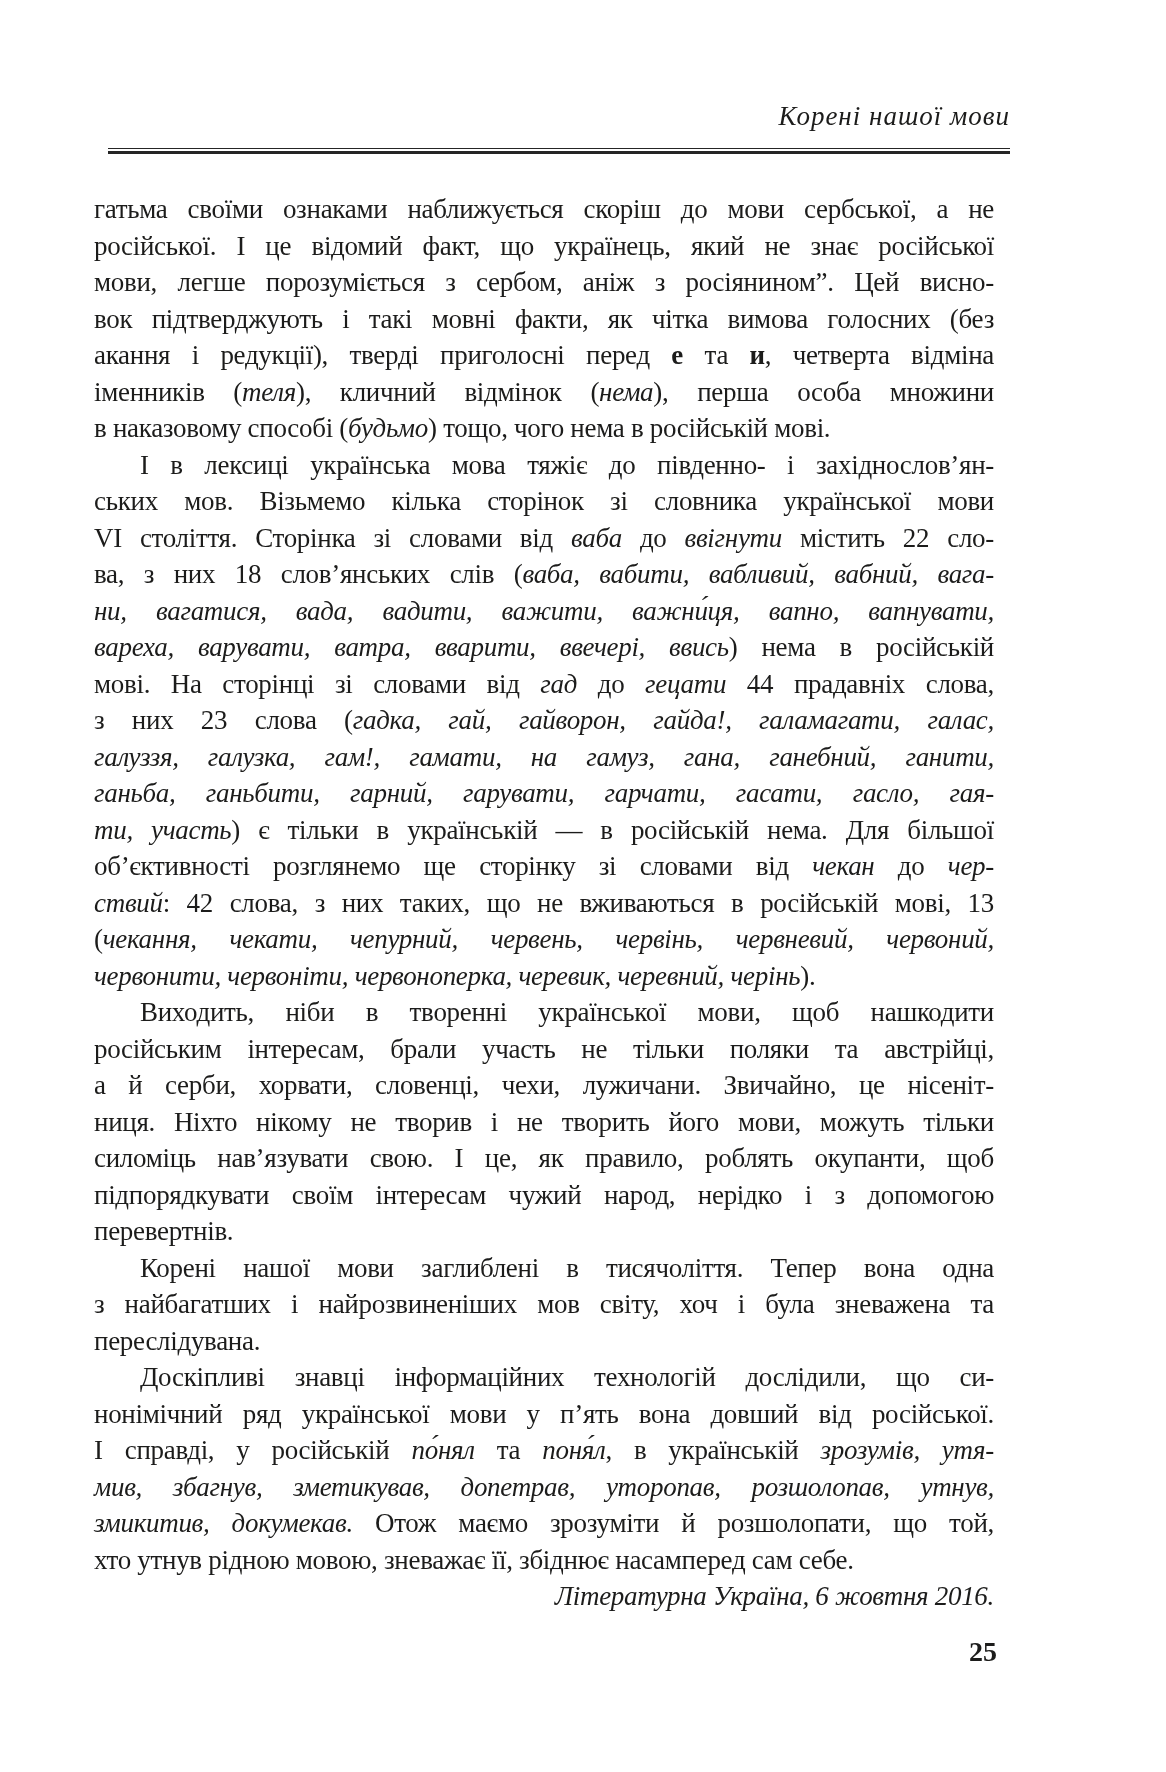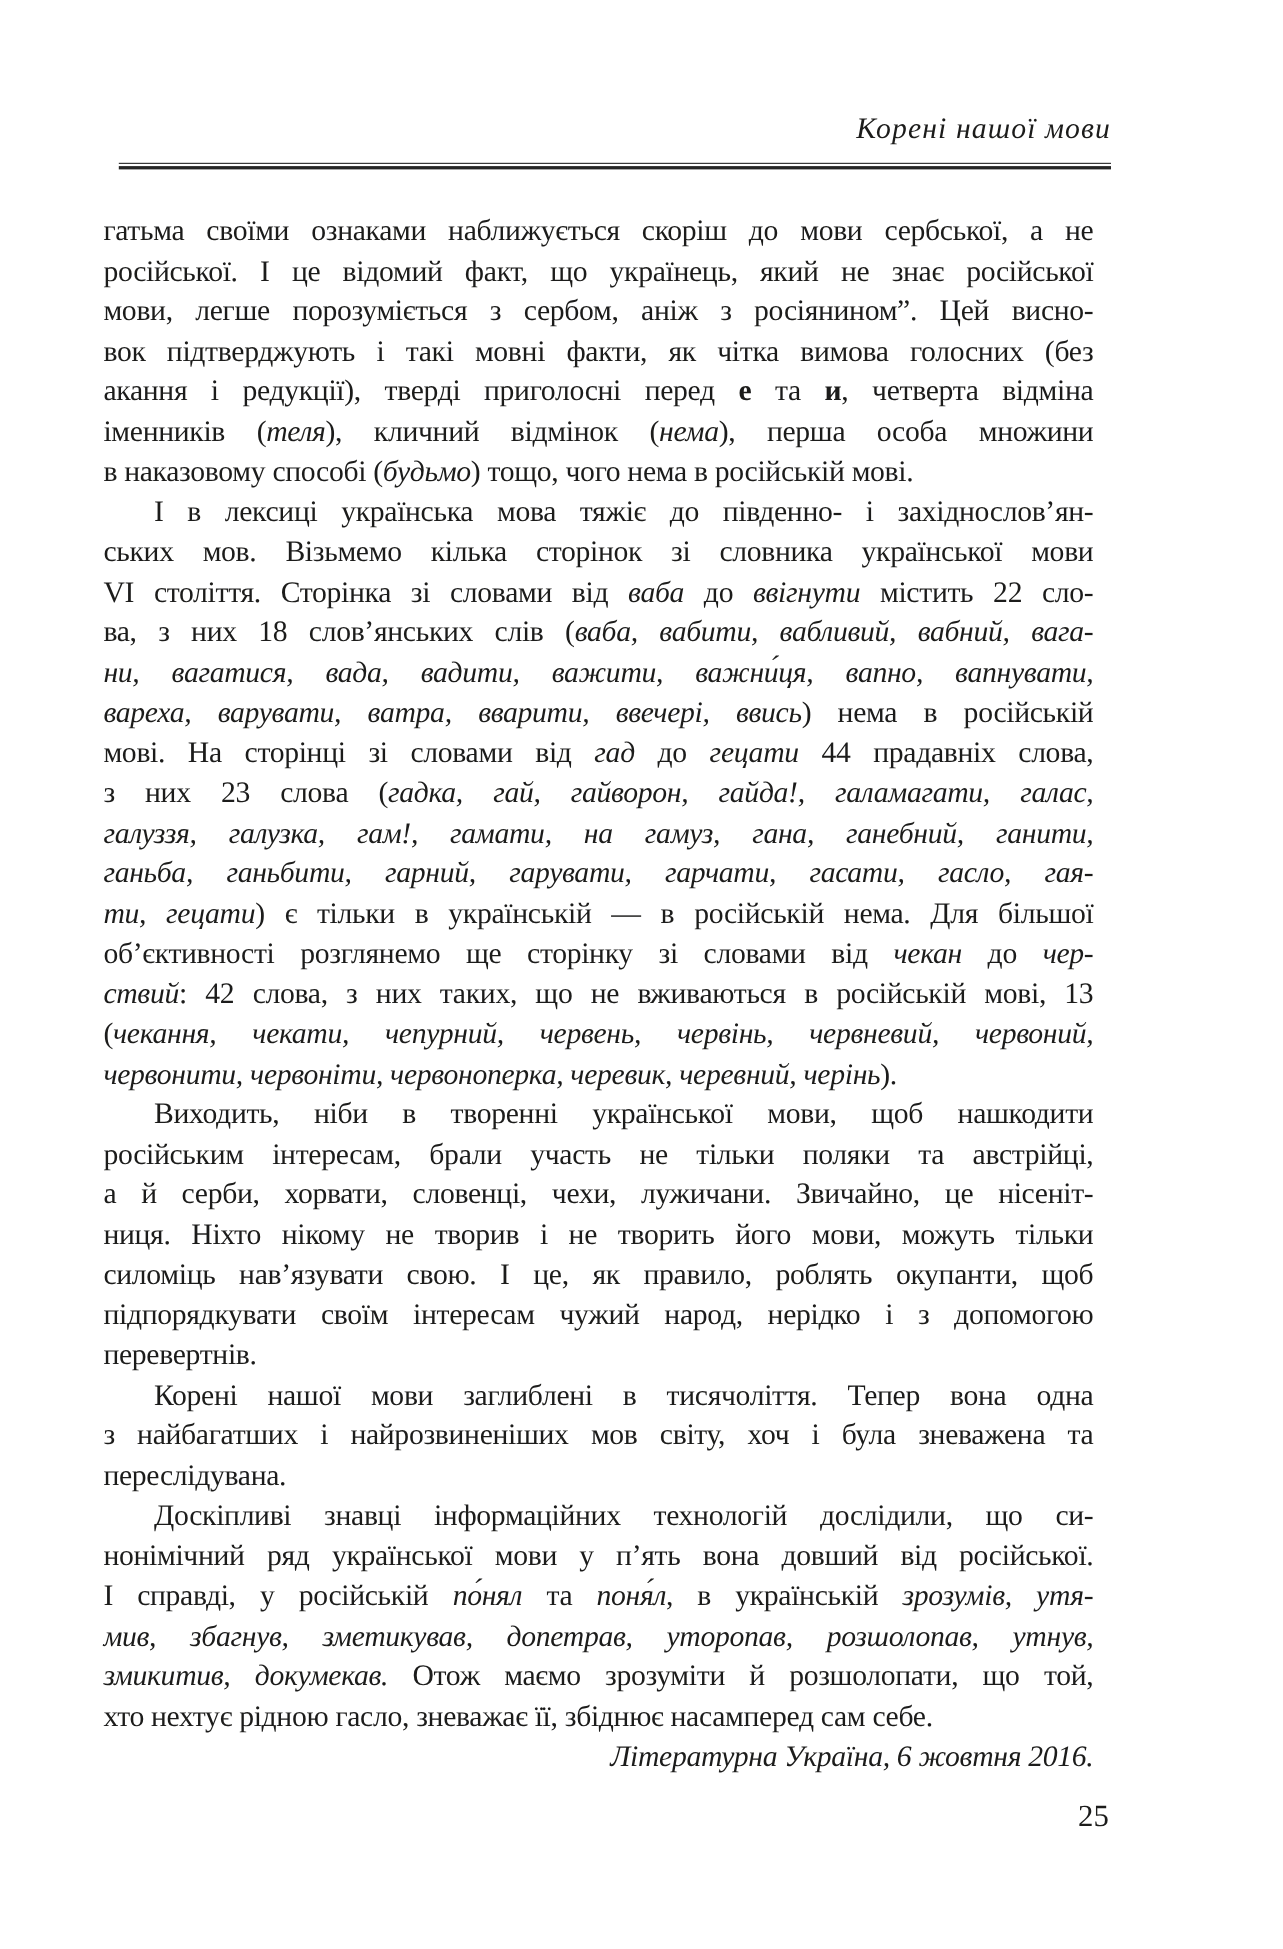--- a/index.html
+++ b/index.html
@@ -43,24 +43,24 @@
   }
   .line { text-align: justify; text-align-last: justify; }
   .line.indent { text-indent: 46px; }
   .line.end { text-align-last: left; }
   .line.right { text-align: right; text-align-last: right; }
   .i { font-style: italic; }
   .b { font-weight: bold; }
   .page-number {
     position: absolute;
     top: 1636px;
-    left: 108px;
+    left: 97px;
     width: 900px;
     text-align: right;
-    font-weight: normal;
+    font-weight: bold;
     font-size: 28px;
   }
 </style>
 </head>
 <body>
 
 <div class="running-head">Корені нашої мови</div>
 
 <div class="header-rule"></div>
 
@@ -75,37 +75,37 @@
     <div class="line indent"><span>І в лексиці українська мова тяжіє до південно- і західнослов’ян-</span></div>
     <div class="line"><span>ських мов. Візьмемо кілька сторінок зі словника української мови</span></div>
     <div class="line"><span>VI століття. Сторінка зі словами від </span><span class="i">ваба</span><span> до </span><span class="i">ввігнути</span><span> містить 22 сло-</span></div>
     <div class="line"><span>ва, з них 18 слов’янських слів (</span><span class="i">ваба, вабити, вабливий, вабний, вага-</span></div>
     <div class="line"><span class="i">ни, вагатися, вада, вадити, важити, важни́ця, вапно, вапнувати,</span></div>
     <div class="line"><span class="i">вареха, варувати, ватра, вварити, ввечері, ввись</span><span>) нема в російській</span></div>
     <div class="line"><span>мові. На сторінці зі словами від </span><span class="i">гад</span><span> до </span><span class="i">гецати</span><span> 44 прадавніх слова,</span></div>
     <div class="line"><span>з них 23 слова (</span><span class="i">гадка, гай, гайворон, гайда!, галамагати, галас,</span></div>
     <div class="line"><span class="i">галуззя, галузка, гам!, гамати, на гамуз, гана, ганебний, ганити,</span></div>
     <div class="line"><span class="i">ганьба, ганьбити, гарний, гарувати, гарчати, гасати, гасло, гая-</span></div>
-    <div class="line"><span class="i">ти, гецати</span><span>) є тільки в українській — в російській нема. Для більшої</span></div>
+    <div class="line"><span class="i">ти, участь</span><span>) є тільки в українській — в російській нема. Для більшої</span></div>
     <div class="line"><span>об’єктивності розглянемо ще сторінку зі словами від </span><span class="i">чекан</span><span> до </span><span class="i">чер-</span></div>
     <div class="line"><span class="i">ствий</span><span>: 42 слова, з них таких, що не вживаються в російській мові, 13</span></div>
     <div class="line"><span>(</span><span class="i">чекання, чекати, чепурний, червень, червінь, червневий, червоний,</span></div>
     <div class="line end"><span class="i">червонити, червоніти, червоноперка, черевик, черевний, черінь</span><span>).</span></div>
     <div class="line indent"><span>Виходить, ніби в творенні української мови, щоб нашкодити</span></div>
     <div class="line"><span>російським інтересам, брали участь не тільки поляки та австрійці,</span></div>
     <div class="line"><span>а й серби, хорвати, словенці, чехи, лужичани. Звичайно, це нісеніт-</span></div>
     <div class="line"><span>ниця. Ніхто нікому не творив і не творить його мови, можуть тільки</span></div>
     <div class="line"><span>силоміць нав’язувати свою. І це, як правило, роблять окупанти, щоб</span></div>
     <div class="line"><span>підпорядкувати своїм інтересам чужий народ, нерідко і з допомогою</span></div>
     <div class="line end"><span>перевертнів.</span></div>
     <div class="line indent"><span>Корені нашої мови заглиблені в тисячоліття. Тепер вона одна</span></div>
     <div class="line"><span>з найбагатших і найрозвиненіших мов світу, хоч і була зневажена та</span></div>
     <div class="line end"><span>переслідувана.</span></div>
     <div class="line indent"><span>Доскіпливі знавці інформаційних технологій дослідили, що си-</span></div>
     <div class="line"><span>нонімічний ряд української мови у п’ять вона довший від російської.</span></div>
     <div class="line"><span>І справді, у російській </span><span class="i">по́нял</span><span> та </span><span class="i">поня́л</span><span>, в українській </span><span class="i">зрозумів, утя-</span></div>
     <div class="line"><span class="i">мив, збагнув, зметикував, допетрав, уторопав, розшолопав, утнув,</span></div>
     <div class="line"><span class="i">змикитив, докумекав.</span><span> Отож маємо зрозуміти й розшолопати, що той,</span></div>
-    <div class="line end"><span>хто нехтує рідною гасло, зневажає її, збіднює насамперед сам себе.</span></div>
+    <div class="line end"><span>хто утнув рідною мовою, зневажає її, збіднює насамперед сам себе.</span></div>
     <div class="line end right"><span class="i">Літературна Україна, 6 жовтня 2016.</span></div>
   </div>
 
 <div class="page-number">25</div>
 
 </body></html>

